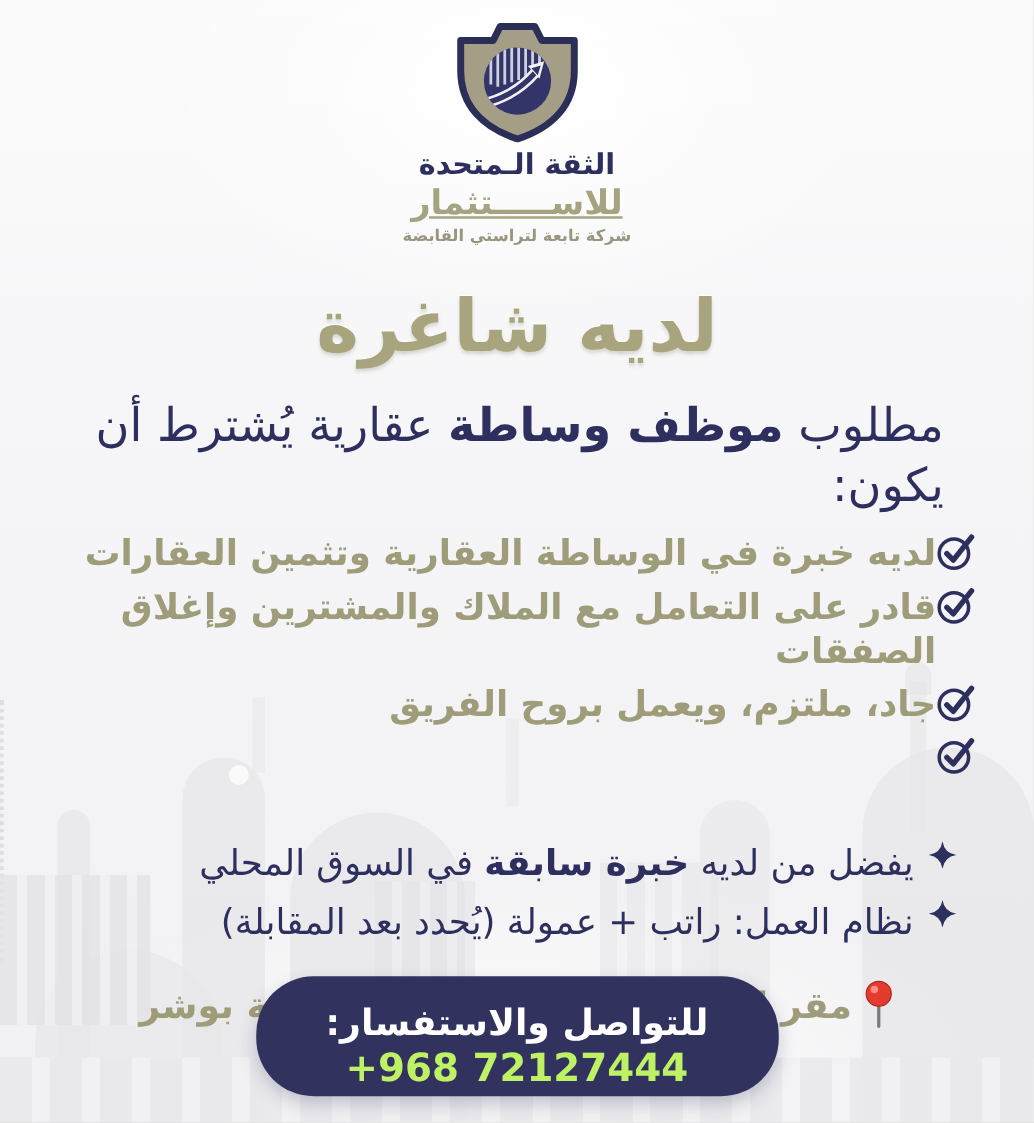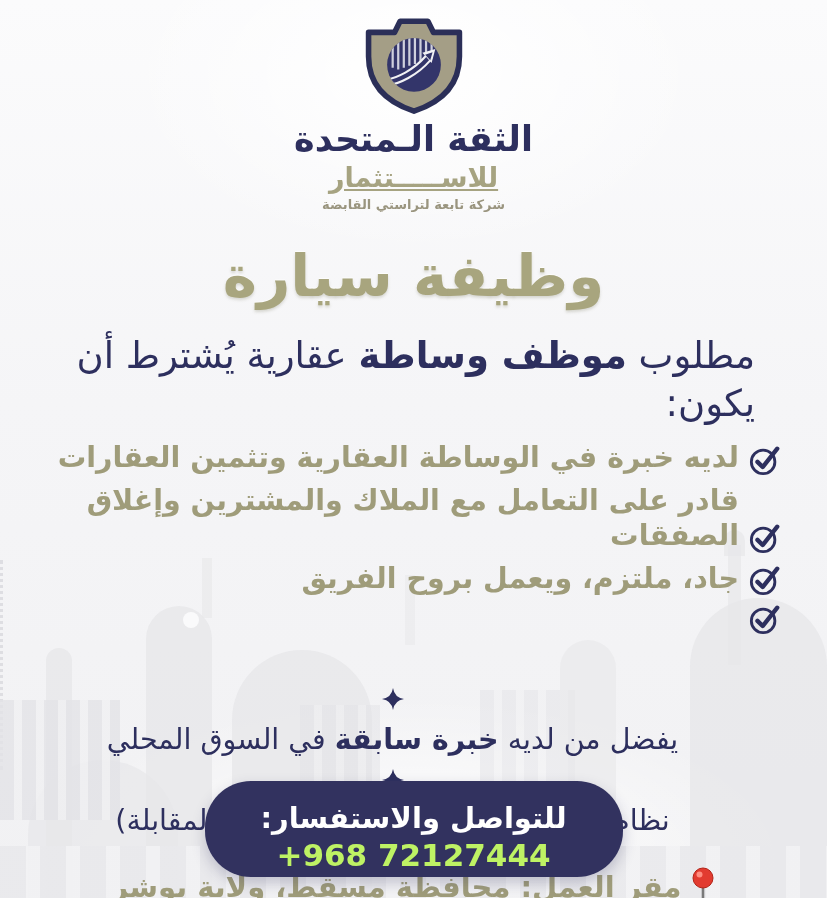--- a/index.html
+++ b/index.html
@@ -29,39 +29,39 @@
   }
   .bottom-band{
     position:absolute;left:0;right:0;bottom:0;height:52px;
     background:repeating-linear-gradient(90deg,#e9e9ec 0 26px,#f2f2f4 26px 40px);
     opacity:.9;
   }
   
   .content{position:relative;z-index:2;}
   .logo-wrap{display:flex;flex-direction:column;align-items:center;padding-top:12px;}
   .logo-shield{width:128px;height:102px;}
-  .logo-line1{color:#2d2f5e;font-weight:700;font-size:35px;line-height:1.25;margin-top:4px;}
+  .logo-line1{color:#2d2f5e;font-weight:700;font-size:23px;line-height:1.25;margin-top:4px;}
   .logo-line2{color:#a6a381;font-weight:700;font-size:27px;line-height:1.15;text-decoration:underline;}
   .logo-line3{color:#9a957f;font-size:13px;margin-top:4px;font-weight:700;}
   .title{
     text-align:center;color:#a8a57e;font-weight:800;font-size:58px;
     margin-top:30px;letter-spacing:0;
     text-shadow:0 2px 3px rgba(120,118,90,.25), 0 -1px 0 rgba(255,255,255,.8);
   }
   .subtitle{
     color:#2d2f5e;font-size:37px;padding:22px 72px 10px 20px;line-height:1.3;
     white-space:pre-wrap;
   }
   .subtitle b{font-weight:800;}
   .req-list{padding:2px 46px 0 20px;}
-  .req-item{display:flex;align-items:flex-end;gap:10px;margin-bottom:7px;}
+  .req-item{display:flex;align-items:flex-start;gap:0;margin-bottom:7px;}
   .req-icon{width:32px;height:32px;flex:0 0 auto;}
   .req-text{color:#9f9c7a;font-weight:800;font-size:28.5px;line-height:1.25;white-space:pre-wrap;}
   .pref-list{padding:46px 62px 0 20px;}
-  .pref-item{display:flex;align-items:center;gap:12px;margin-bottom:11px;flex-direction:column;}
+  .pref-item{display:flex;gap:12px;margin-bottom:11px;}
   .pref-icon{width:22px;height:22px;flex:0 0 auto;}
   .pref-text{color:#2d2f5e;font-size:28.5px;line-height:1.25;white-space:pre-wrap;}
   .pref-text b{font-weight:800;}
   .location{
     display:flex;align-items:center;justify-content:center;gap:8px;
     margin-top:28px;
   }
   .pin-icon{width:26px;height:40px;}
   .location-text{color:#9f9c7a;font-weight:800;font-size:29px;white-space:pre-wrap;}
   .contact-pill{
@@ -123,21 +123,21 @@
           <path d="M36 76 C48 74 66 66 80 50" fill="none" stroke="#33356a" stroke-width="4.5" stroke-linecap="round"></path>
           <path d="M74 44 L88 40 L84 55 Z" fill="#f1f1f4"></path>
           <path d="M77 46 L85 43.5 L82.5 52 Z" fill="#33356a"></path>
         </g>
       </svg>
       <div class="logo-line1">الثقة الـمتحدة</div>
       <div class="logo-line2">للاســـــتثمار</div>
       <div class="logo-line3">شركة تابعة لتراستي القابضة</div>
     </div>
 
-    <div class="title">وظيفة سيارة</div>
+    <div class="title">لديه شاغرة</div>
 
     <div class="subtitle"><span>مطلوب </span><b>موظف وساطة</b><span> عقارية يُشترط أن يكون:</span></div>
 
     <div class="req-list">
       <div class="req-item">
         <svg class="req-icon" viewBox="0 0 34 34">
           <circle cx="15" cy="19" r="12.5" fill="none" stroke="#2d2f5e" stroke-width="3"></circle>
           <path d="M9 19 L14.5 24.5 L30 5" fill="none" stroke="#2d2f5e" stroke-width="4.6" stroke-linecap="round" stroke-linejoin="round"></path>
         </svg>
         <span class="req-text">لديه خبرة في الوساطة العقارية وتثمين العقارات</span>

